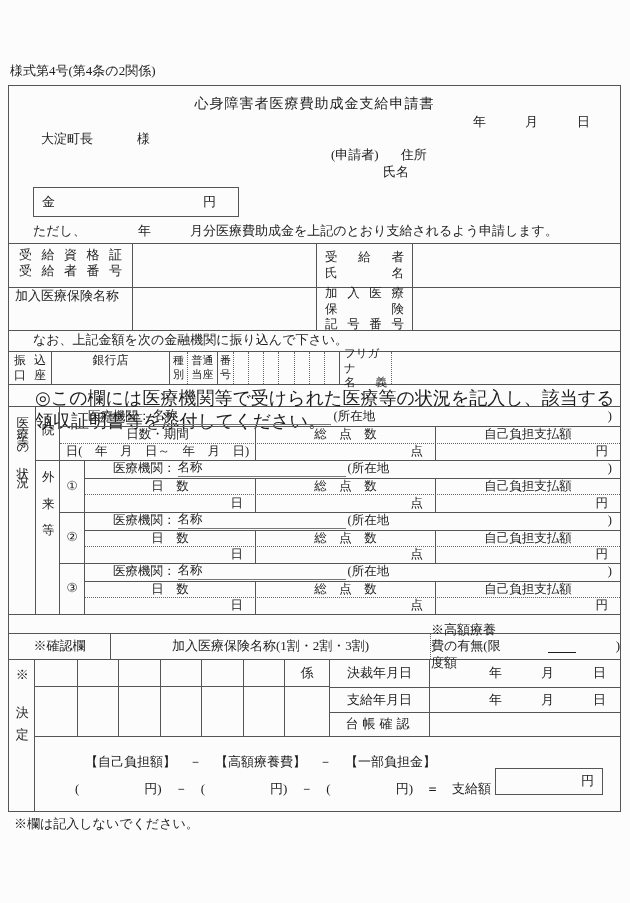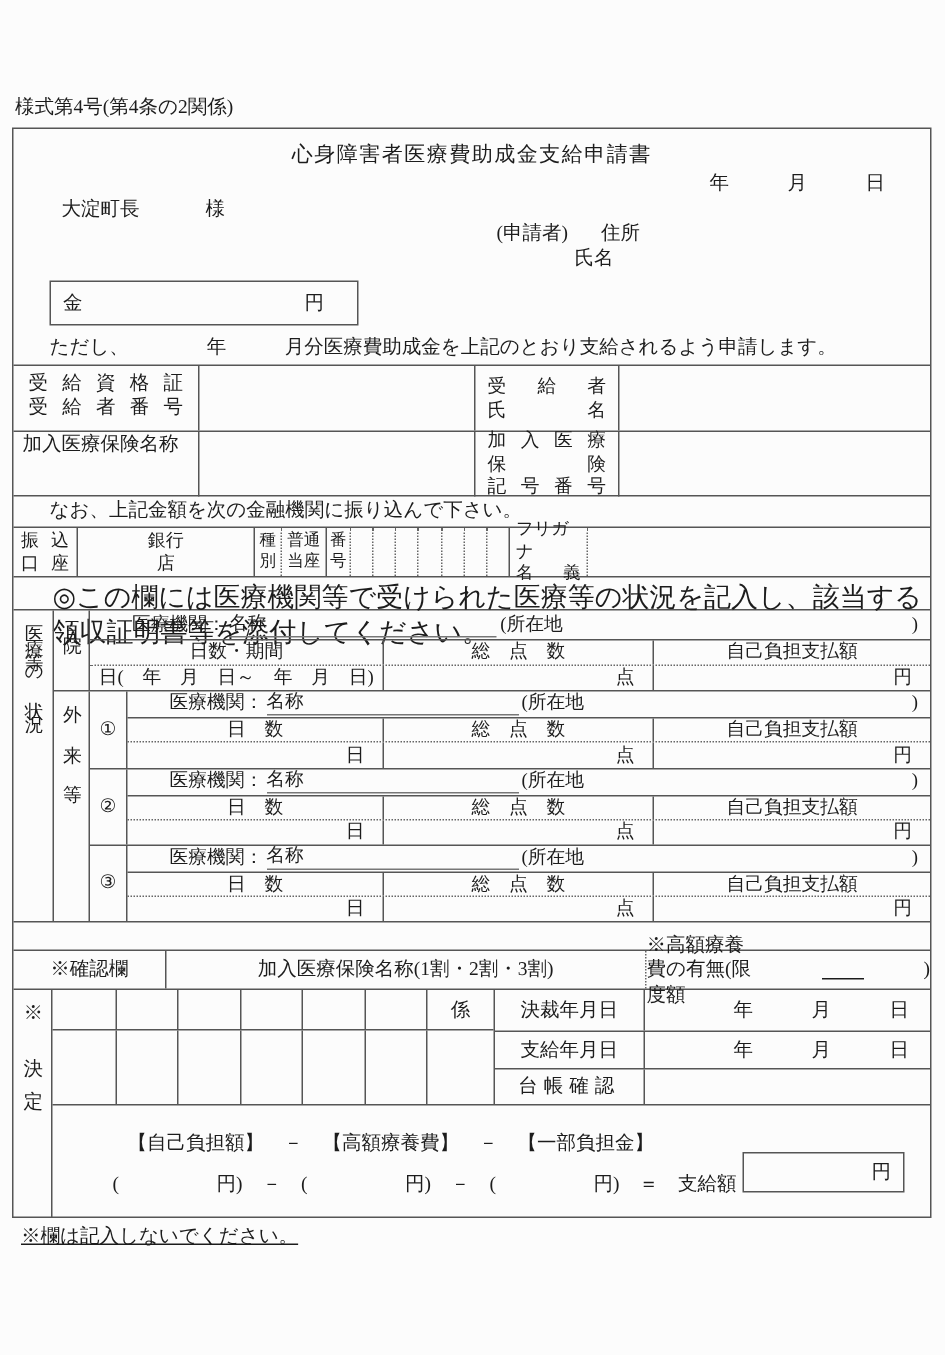--- a/index.html
+++ b/index.html
@@ -42,21 +42,21 @@
   .rrow2{ height:43px; }
   .rc1{ width:123px; padding:3px 10px; display:flex; flex-direction:column; }
   .rc2{ width:184px; }
   .rc3{ width:96px;  padding:2px 8px;  display:flex; flex-direction:column; justify-content:center; font-size:12.5px; }
   .rc4{ flex:1; }
 
   .noterow{ position:absolute; top:244px; left:0; right:0; height:22px; padding:2px 0 0 24px; border-bottom:1px solid var(--ln); }
 
   .bank{ position:absolute; top:266px; left:0; right:0; height:33px; border-bottom:1px solid var(--ln); display:flex; font-size:12px; }
   .bk-acct{ width:43px; padding:1px 5px; display:flex; flex-direction:column; justify-content:center; }
-  .bk-bank{ width:118px; padding:1px 5px; display:flex; flex-direction:column; justify-content:center; text-align:center; }
+  .bk-bank{ width:118px; padding:1px 5px; display:flex; flex-direction:row; justify-content:center; text-align:center; }
   .bk-type{ width:48px; display:flex; }
   .bk-type .tl{ width:17px; display:flex; flex-direction:column; justify-content:center; text-align:center; font-size:11px; }
   .bk-type .to{ flex:1; display:flex; flex-direction:column; justify-content:center; text-align:center; font-size:11px; }
   .bk-num{ width:122px; display:flex; }
   .bk-num .nl{ width:15px; display:flex; flex-direction:column; justify-content:center; text-align:center; font-size:11px; }
   .bk-num .nc{ flex:1; }
   .bk-furi{ flex:1; display:flex; }
   .bk-furi .fl{ width:52px; padding:1px 4px; display:flex; flex-direction:column; justify-content:center; font-size:11.5px; }
   .bk-furi .fv{ flex:1; }
 
@@ -111,21 +111,21 @@
   .rgt>div{ display:flex; }
   .rg1{ height:27px; } .rg2{ height:25px; border-top:1px solid var(--ln); } .rg3{ flex:1; border-top:1px solid var(--ln); }
   .rlab{ width:100px; border-right:1px solid var(--ln); display:flex; align-items:center; justify-content:center; }
   .rg3 .rlab{ letter-spacing:4px; }
   .rval{ flex:1; display:flex; align-items:center; justify-content:flex-end; padding-right:14px; }
   .formula{ flex:1; position:relative; }
   .fm1{ position:absolute; top:17px; left:50px; }
   .fm2{ position:absolute; top:44px; left:40px; }
   .resbox{ position:absolute; top:31px; left:460px; width:108px; height:27px; border:1px solid var(--ln); display:flex; align-items:center; justify-content:flex-end; padding-right:8px; }
 
-  .footnote{ position:absolute; left:14px; top:816px;text-decoration:underline; }
+  .footnote{ position:absolute; left:14px; top:816px; }
 </style>
 </head>
 <body>
 
 <div class="fnote">様式第4号(第4条の2関係)</div>
 
 <div class="sheet">
 
   <div class="title">心身障害者医療費助成金支給申請書</div>
   <div class="hdate">年　　　月　　　日</div>

